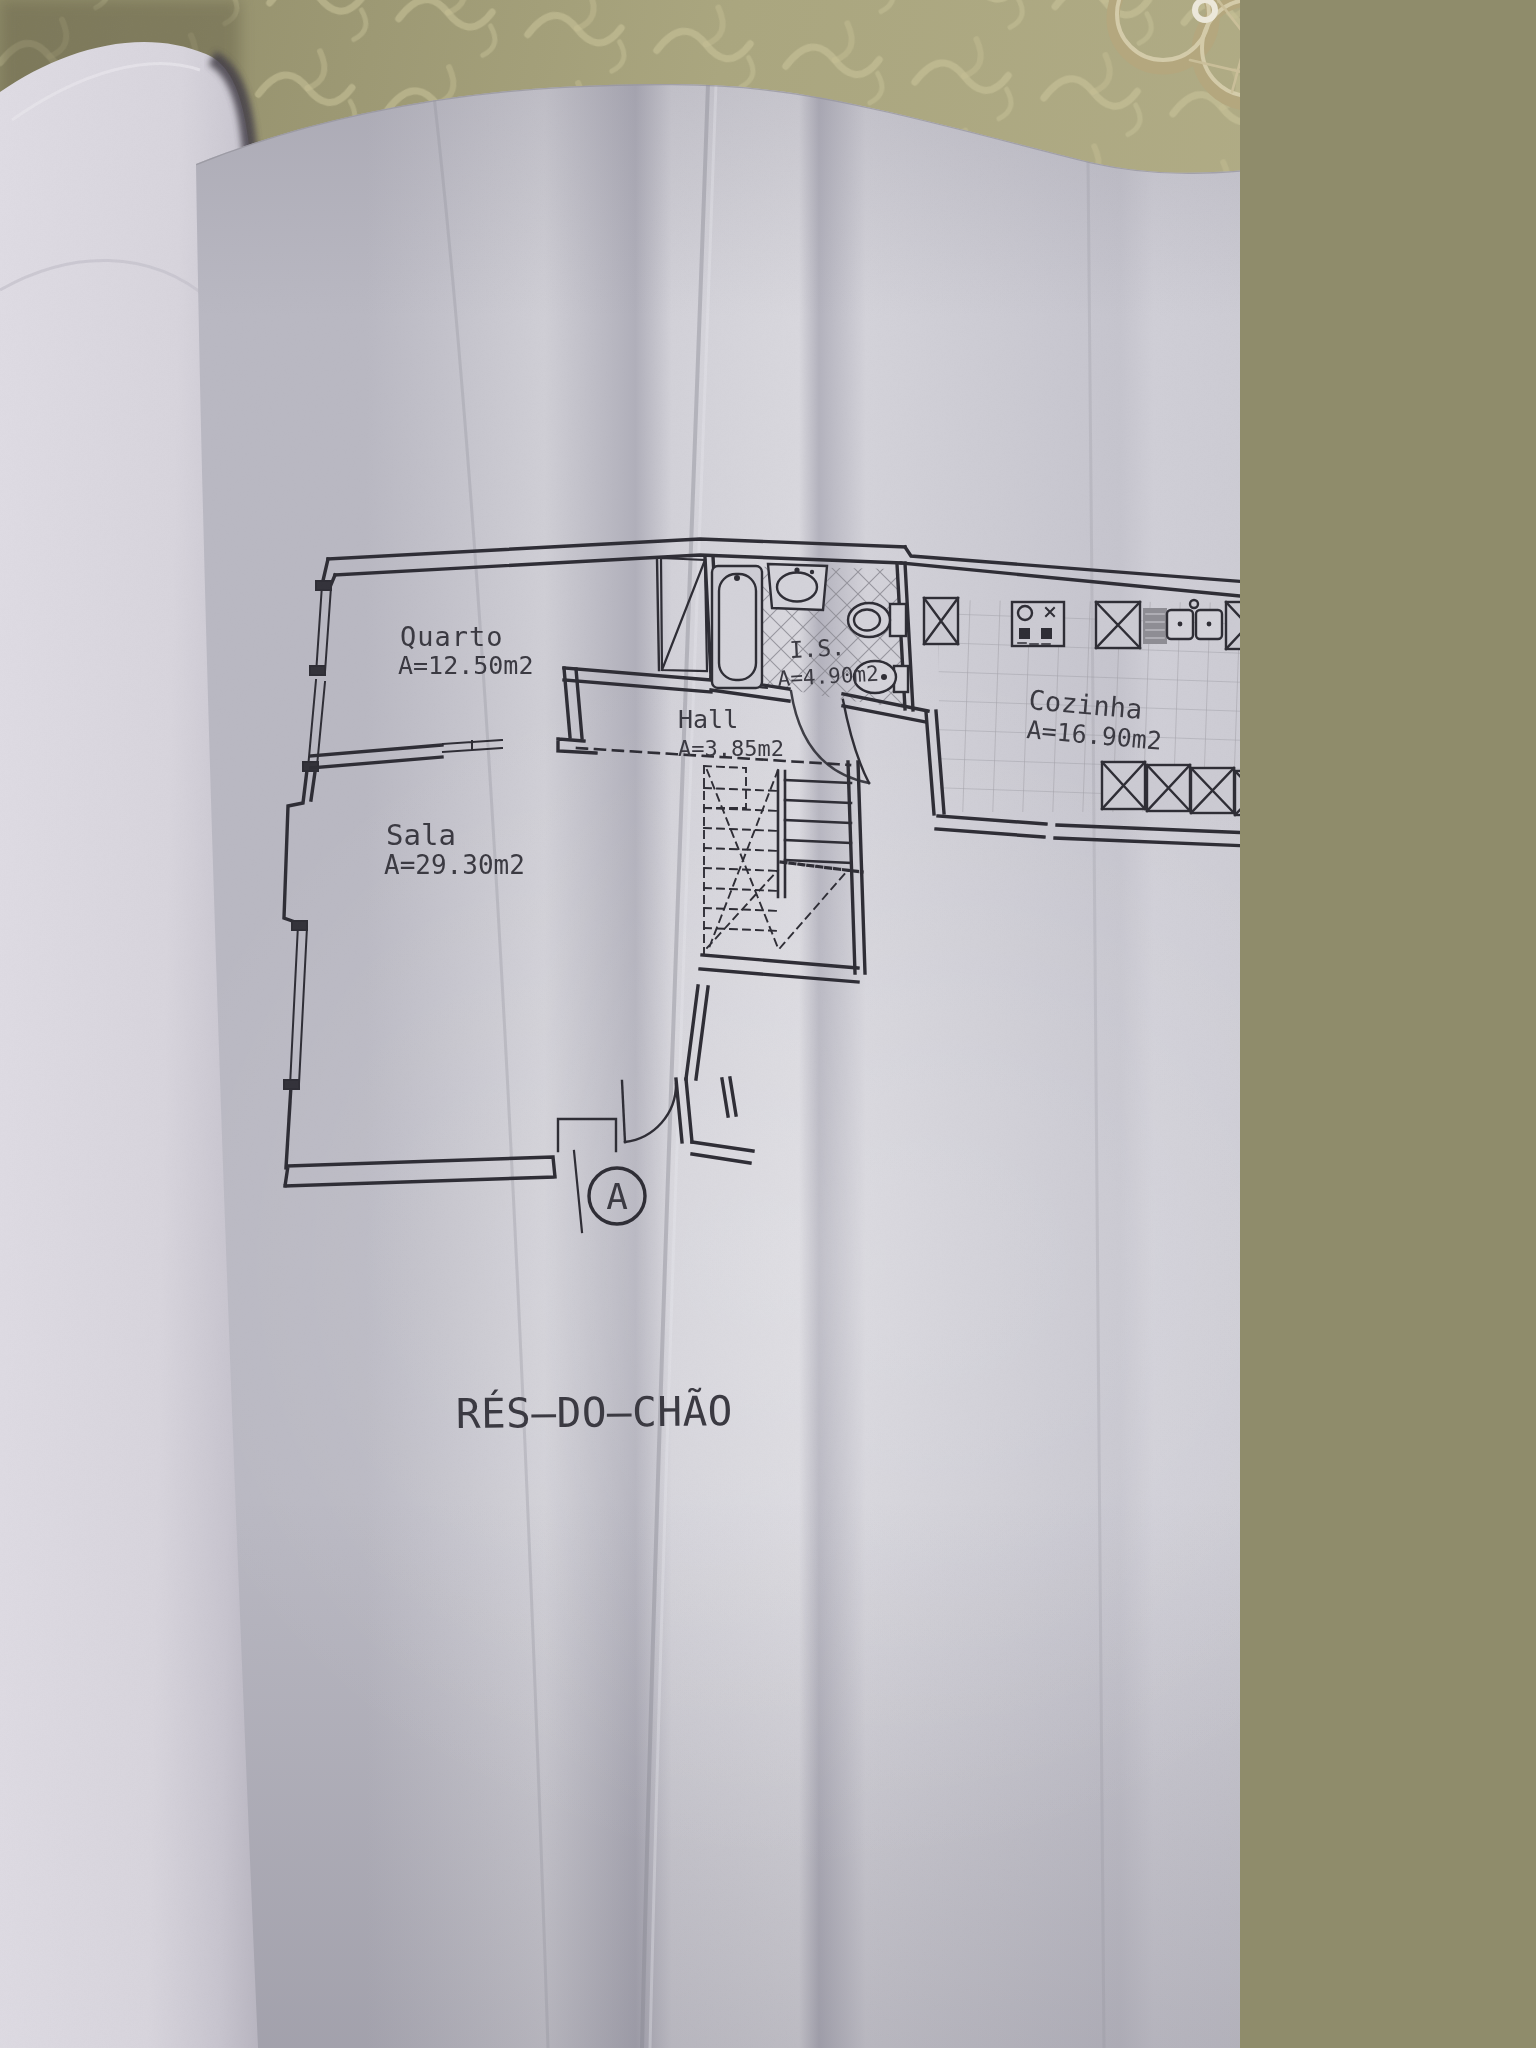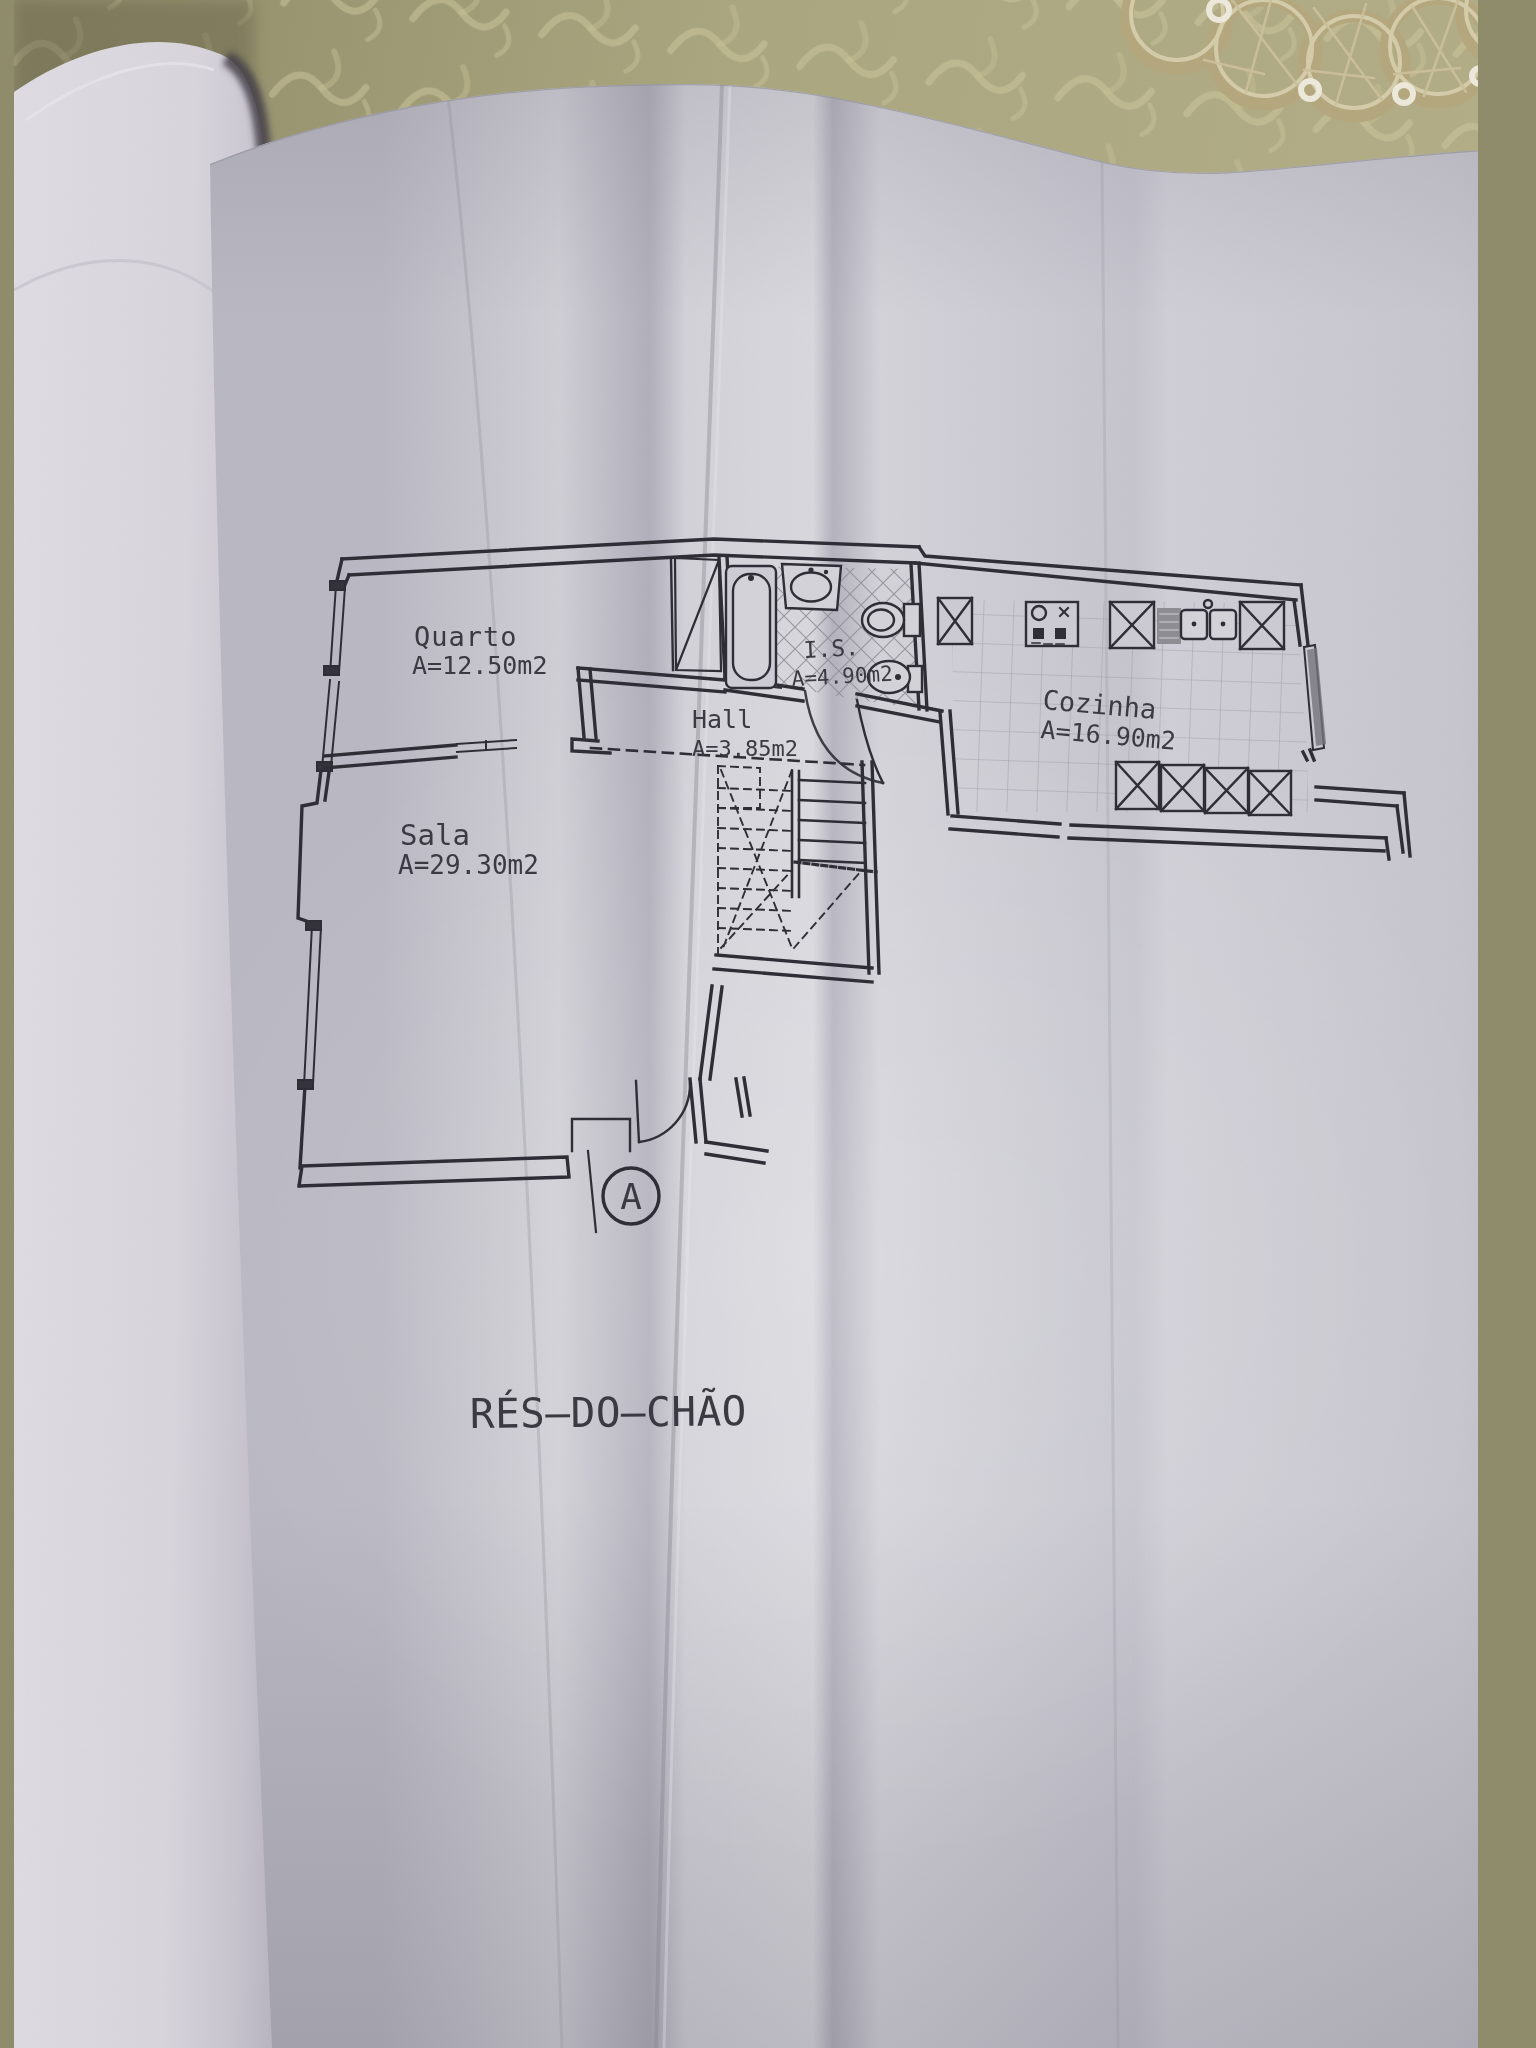--- a/index.html
+++ b/index.html
@@ -1,17 +1,17 @@
 <!DOCTYPE html>
 <html><head>
 <meta charset="utf-8">
 <style>
   html,body{margin:0;padding:0;background:#8f8c6b;}
-  #stage{position:relative;width:1464px;height:2048px;overflow:hidden;
-         font-family:"DejaVu Sans Mono", monospace;padding-left:14px;}
+  #stage{position:relative;width:1240px;height:2048px;overflow:hidden;
+         font-family:"DejaVu Sans Mono", monospace;}
   svg{display:block}
   text{fill:#3a3941;}
   .plan-label{font-family:"DejaVu Sans Mono", monospace;}
 </style>
 </head>
 <body>
 
 <div id="stage">
 <svg width="1536" height="2048" viewBox="0 0 1536 2048" xmlns="http://www.w3.org/2000/svg">
   <defs>

